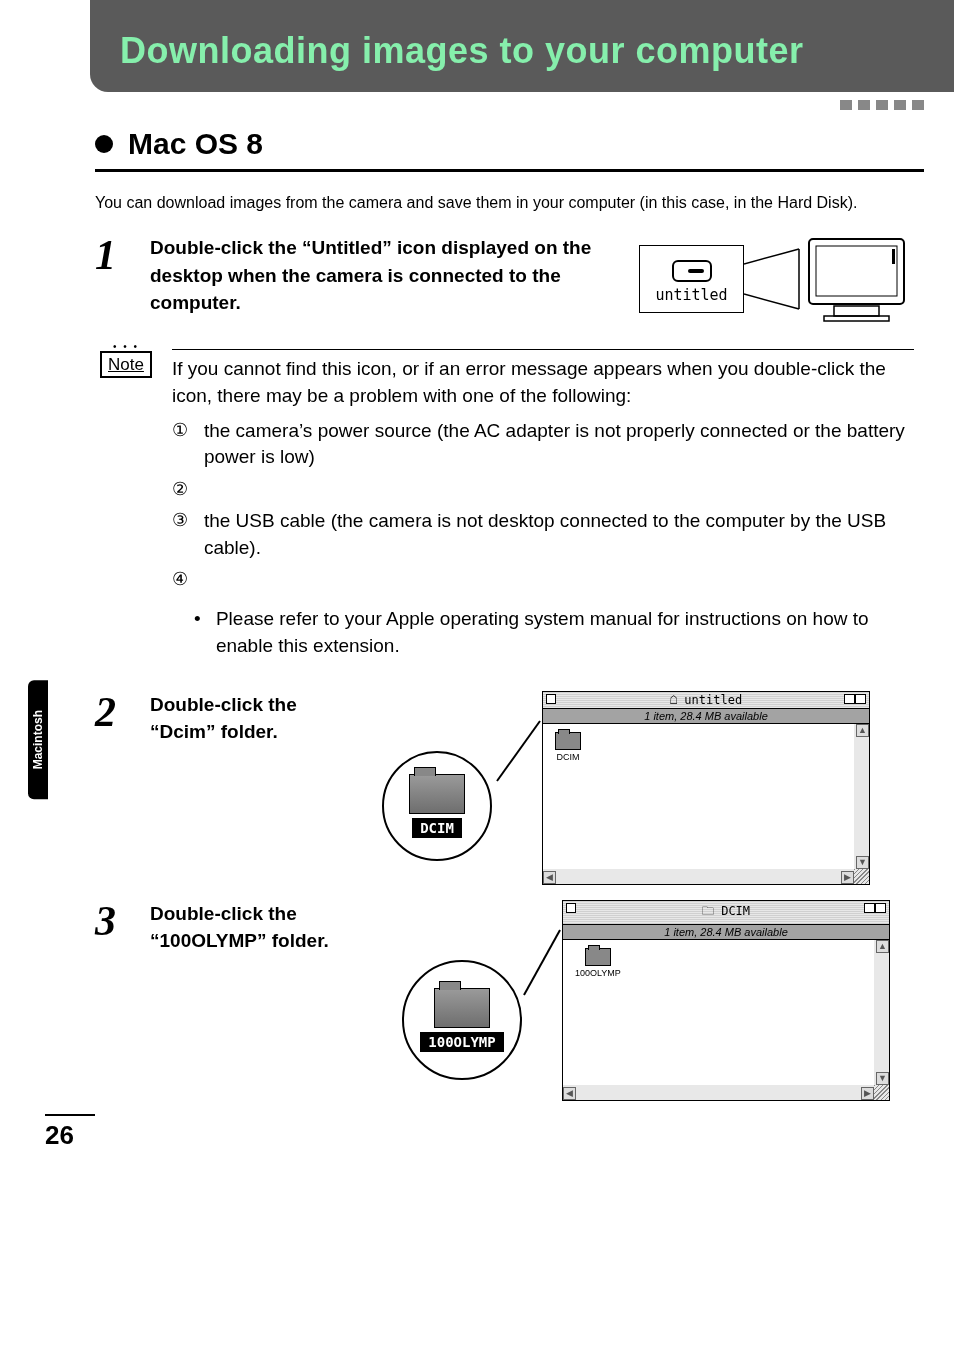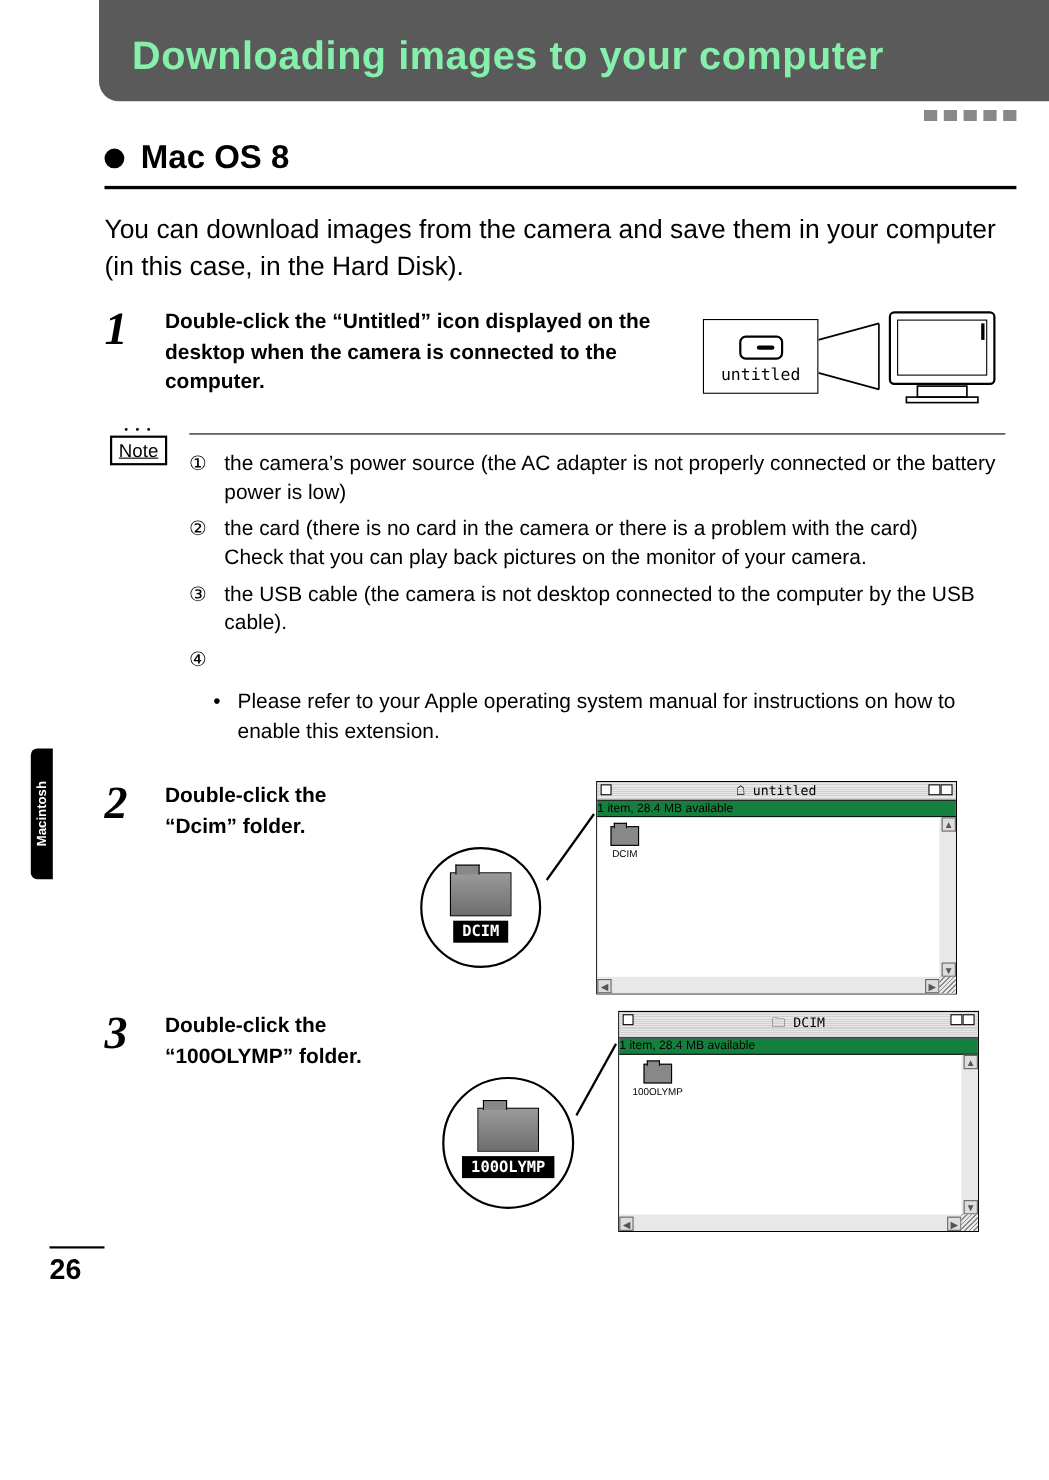--- a/index.html
+++ b/index.html
@@ -51,21 +51,21 @@
     width: 18px; height: 18px; background:#000; border-radius:50%;
   }
   .section-heading h2 {
     margin:0;
     font-size: 30px;
     font-weight: bold;
     font-family: Arial, sans-serif;
   }
   .intro {
     margin: 20px 40px 20px 95px;
-    font-size: 24px;
+    font-size: 16px;
     line-height: 1.4;
   }
   .step {
     display: flex;
     margin: 10px 40px 10px 95px;
     gap: 25px;
   }
   .step-num {
     font-family: "Times New Roman", serif;
     font-style: italic;
@@ -197,24 +197,26 @@
     border-bottom:1px solid #000;
     text-align:center;
     padding:1px 0;
     font-size:12px;
     position:relative;
   }
   .mac-title .close-sq { position:absolute; left:3px; top:2px; width:10px; height:10px; border:1px solid #000; background:#fff; }
   .mac-title .zoom-sq { position:absolute; right:3px; top:2px; width:22px; height:10px; display:flex; }
   .mac-title .zoom-sq span { flex:1; border:1px solid #000; background:#fff; }
   .mac-sub {
-    background:#15803d;
+    background:#a3a3a3;
     border-bottom:1px solid #000;
+    text-align:center;
     font-size:11px;
     padding:1px 0;
+    font-style:italic;
   }
   .mac-body {
     background:#fff;
     height: 160px;
     position:relative;
     border-right:15px solid #e8e8e8;
     border-bottom:15px solid #e8e8e8;
   }
   .mac-body::after {
     content:"";
@@ -349,31 +351,28 @@
           <rect x="30" y="72" width="45" height="10" fill="none" stroke="#000" stroke-width="1.5"></rect>
           <rect x="20" y="82" width="65" height="5" fill="none" stroke="#000" stroke-width="1.5"></rect>
         </svg>
       </div>
     </div>
   </div>
 
   <div class="note-row">
     <div class="note-badge">Note</div>
     <div class="note-body">
+      <div>If you cannot find this icon, or if an error message appears when you double-click the icon, there may be a problem with one of the following:</div>
       <ul class="enum-list">
         <li>
           <span class="circ-num">①</span>
           <span>the camera’s power source (the AC adapter is not properly connected or the battery power is low)</span>
         </li>
         <li>
           <span class="circ-num">②</span>
-          <span>
-            <span>the card (there is no card in the camera or there is a problem with the card)</span><br>
-            <span>Check that you can play back pictures on the monitor of your camera.</span>
-          </span>
         </li>
         <li>
           <span class="circ-num">③</span>
           <span>the USB cable (the camera is not desktop connected to the computer by the USB cable).</span>
         </li>
         <li style="flex-direction:column;">
           <div style="display:flex; gap:10px;">
             <span class="circ-num">④</span>
           </div>
           <div class="sub-bullet">

